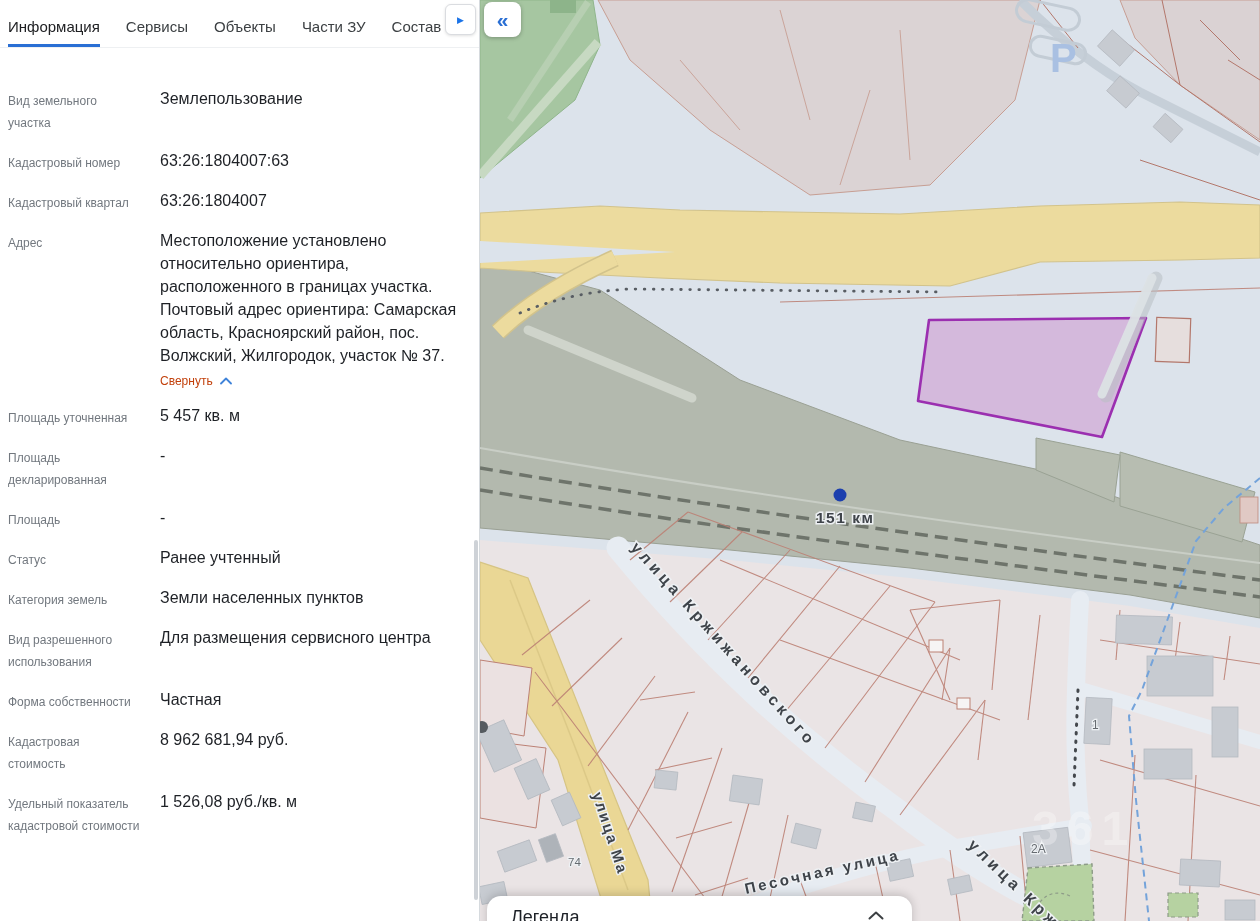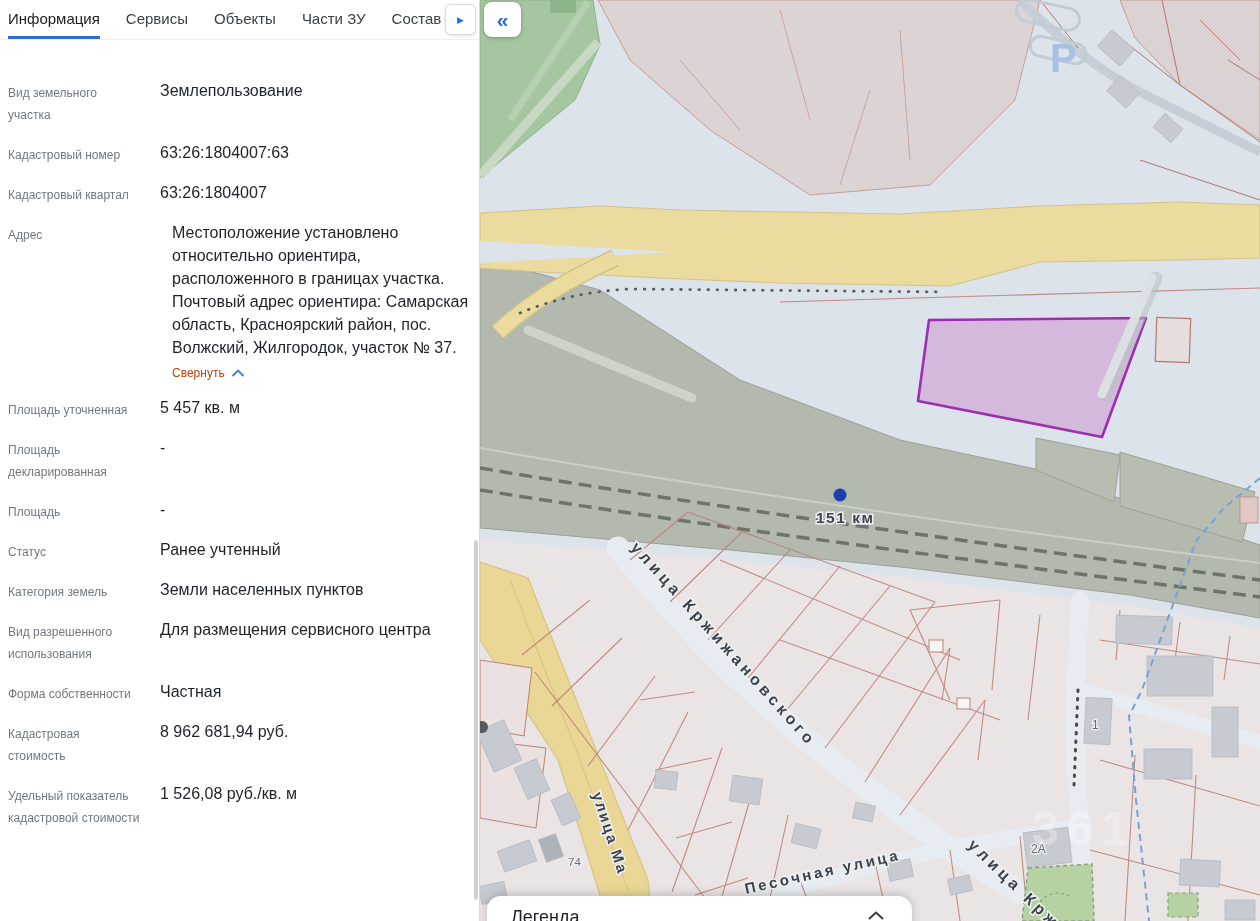--- a/index.html
+++ b/index.html
@@ -4,31 +4,31 @@
 <style>
   * { margin:0; padding:0; box-sizing:border-box; }
   html,body { width:1260px; height:921px; overflow:hidden; background:#fff;
               font-family:"Liberation Sans", sans-serif; }
   .app { position:relative; width:1260px; height:921px; }
 
   
   .panel { position:absolute; left:0; top:0; width:480px; height:921px;
            background:#fff; border-right:1px solid #d6dade; overflow:hidden; }
   .tabs { position:relative; display:flex; gap:26px; align-items:flex-end;
-          height:40px; padding:0 0 0 8px; border-bottom:1px solid #eef0f2; white-space:nowrap; }
+          height:48px; padding:0 0 0 8px; border-bottom:1px solid #eef0f2; white-space:nowrap; }
   .tab { font-size:15px; color:#3c4043; padding:10px 0 9px 0; cursor:pointer;
          border-bottom:3px solid transparent; }
   .tab.active { color:#202124; border-bottom-color:#2a6fd4; }
   .tabscroll { position:absolute; right:3px; top:4px; width:31px; height:31px;
                background:#fff; border:1px solid #dadce0; border-radius:6px;
                box-shadow:0 1px 3px rgba(0,0,0,.12); color:#1a73e8; font-size:9px;
                display:flex; align-items:center; justify-content:center; cursor:pointer; }
   .fields { padding:24px 8px 0 8px; }
   .frow { display:grid; grid-template-columns:152px 1fr; margin-bottom:15px; }
-  .frow.addr { margin-bottom:12px;gap:12px; }
+  .frow.addr { margin-bottom:12px; }
   .lbl { font-size:12px; line-height:22px; color:#72787f; padding-right:20px; padding-top:3px; }
   .val { font-size:16px; line-height:24px; color:#1e2126; }
   .frow.addr .val { line-height:23px; }
   .collapse-link { display:inline-flex; align-items:center; gap:7px; margin-top:3px;
                    color:#c2410c; font-size:12px; line-height:22px; cursor:pointer; text-decoration:none; }
   .vscroll { position:absolute; right:1px; top:540px; width:4px; height:360px;
              background:#ced2d7; border-radius:2px; }
 
   
   .map { position:absolute; left:480px; top:0; width:780px; height:921px; overflow:hidden; background:#dce3eb; }

